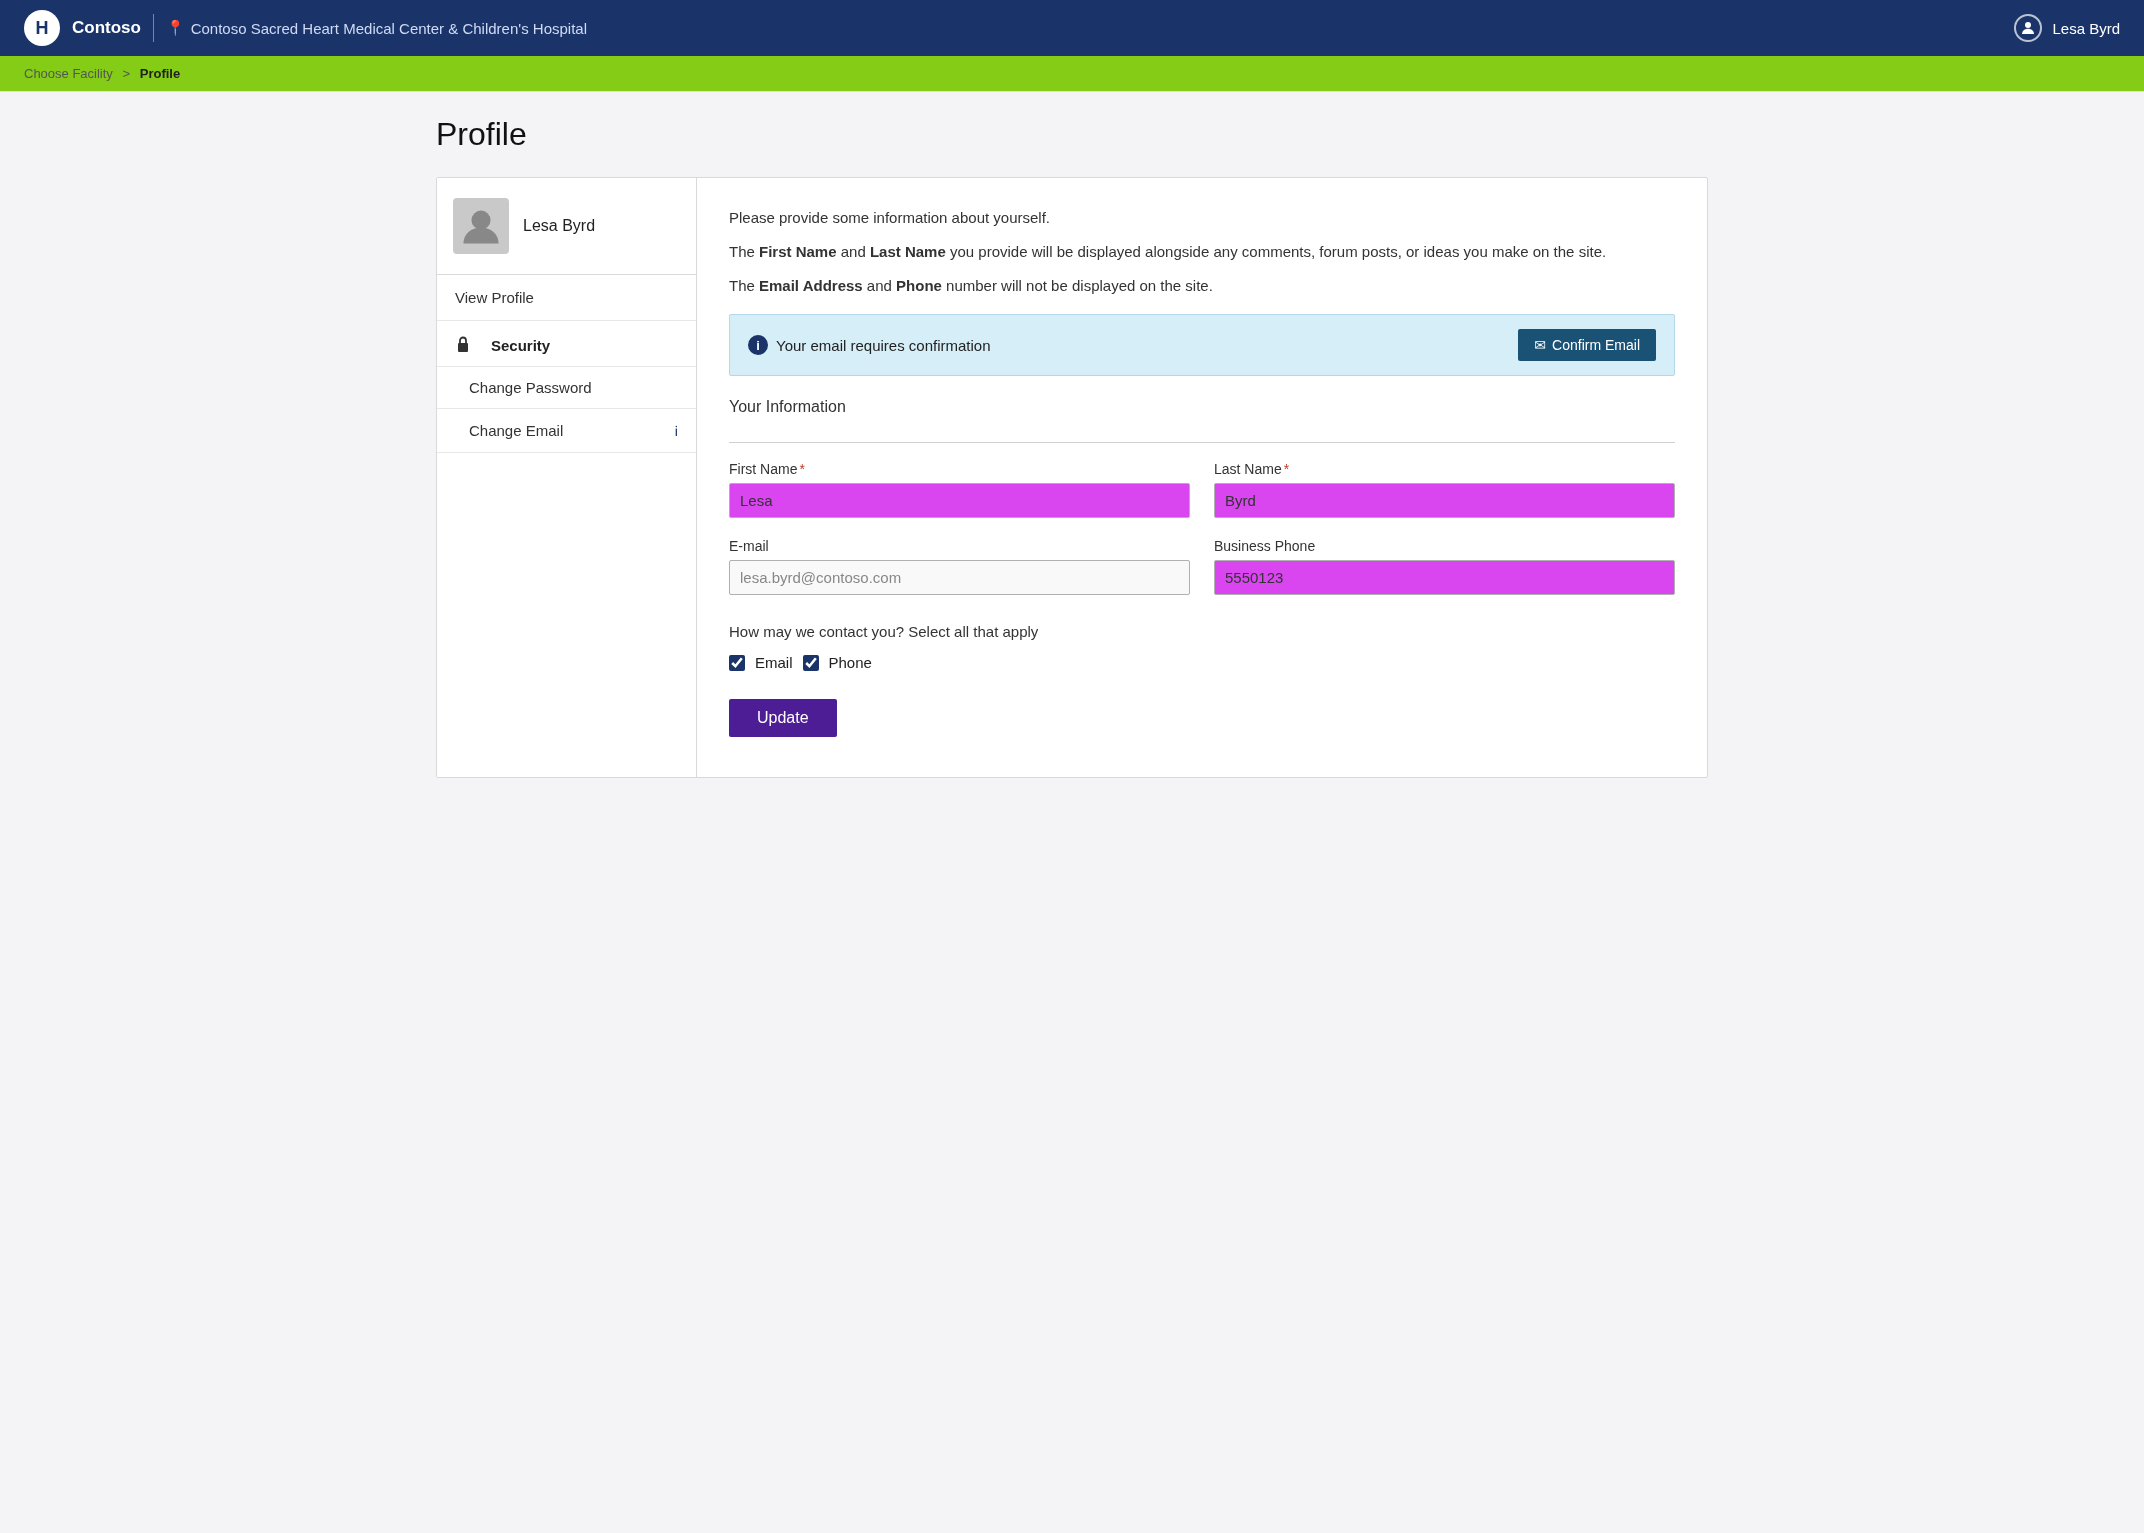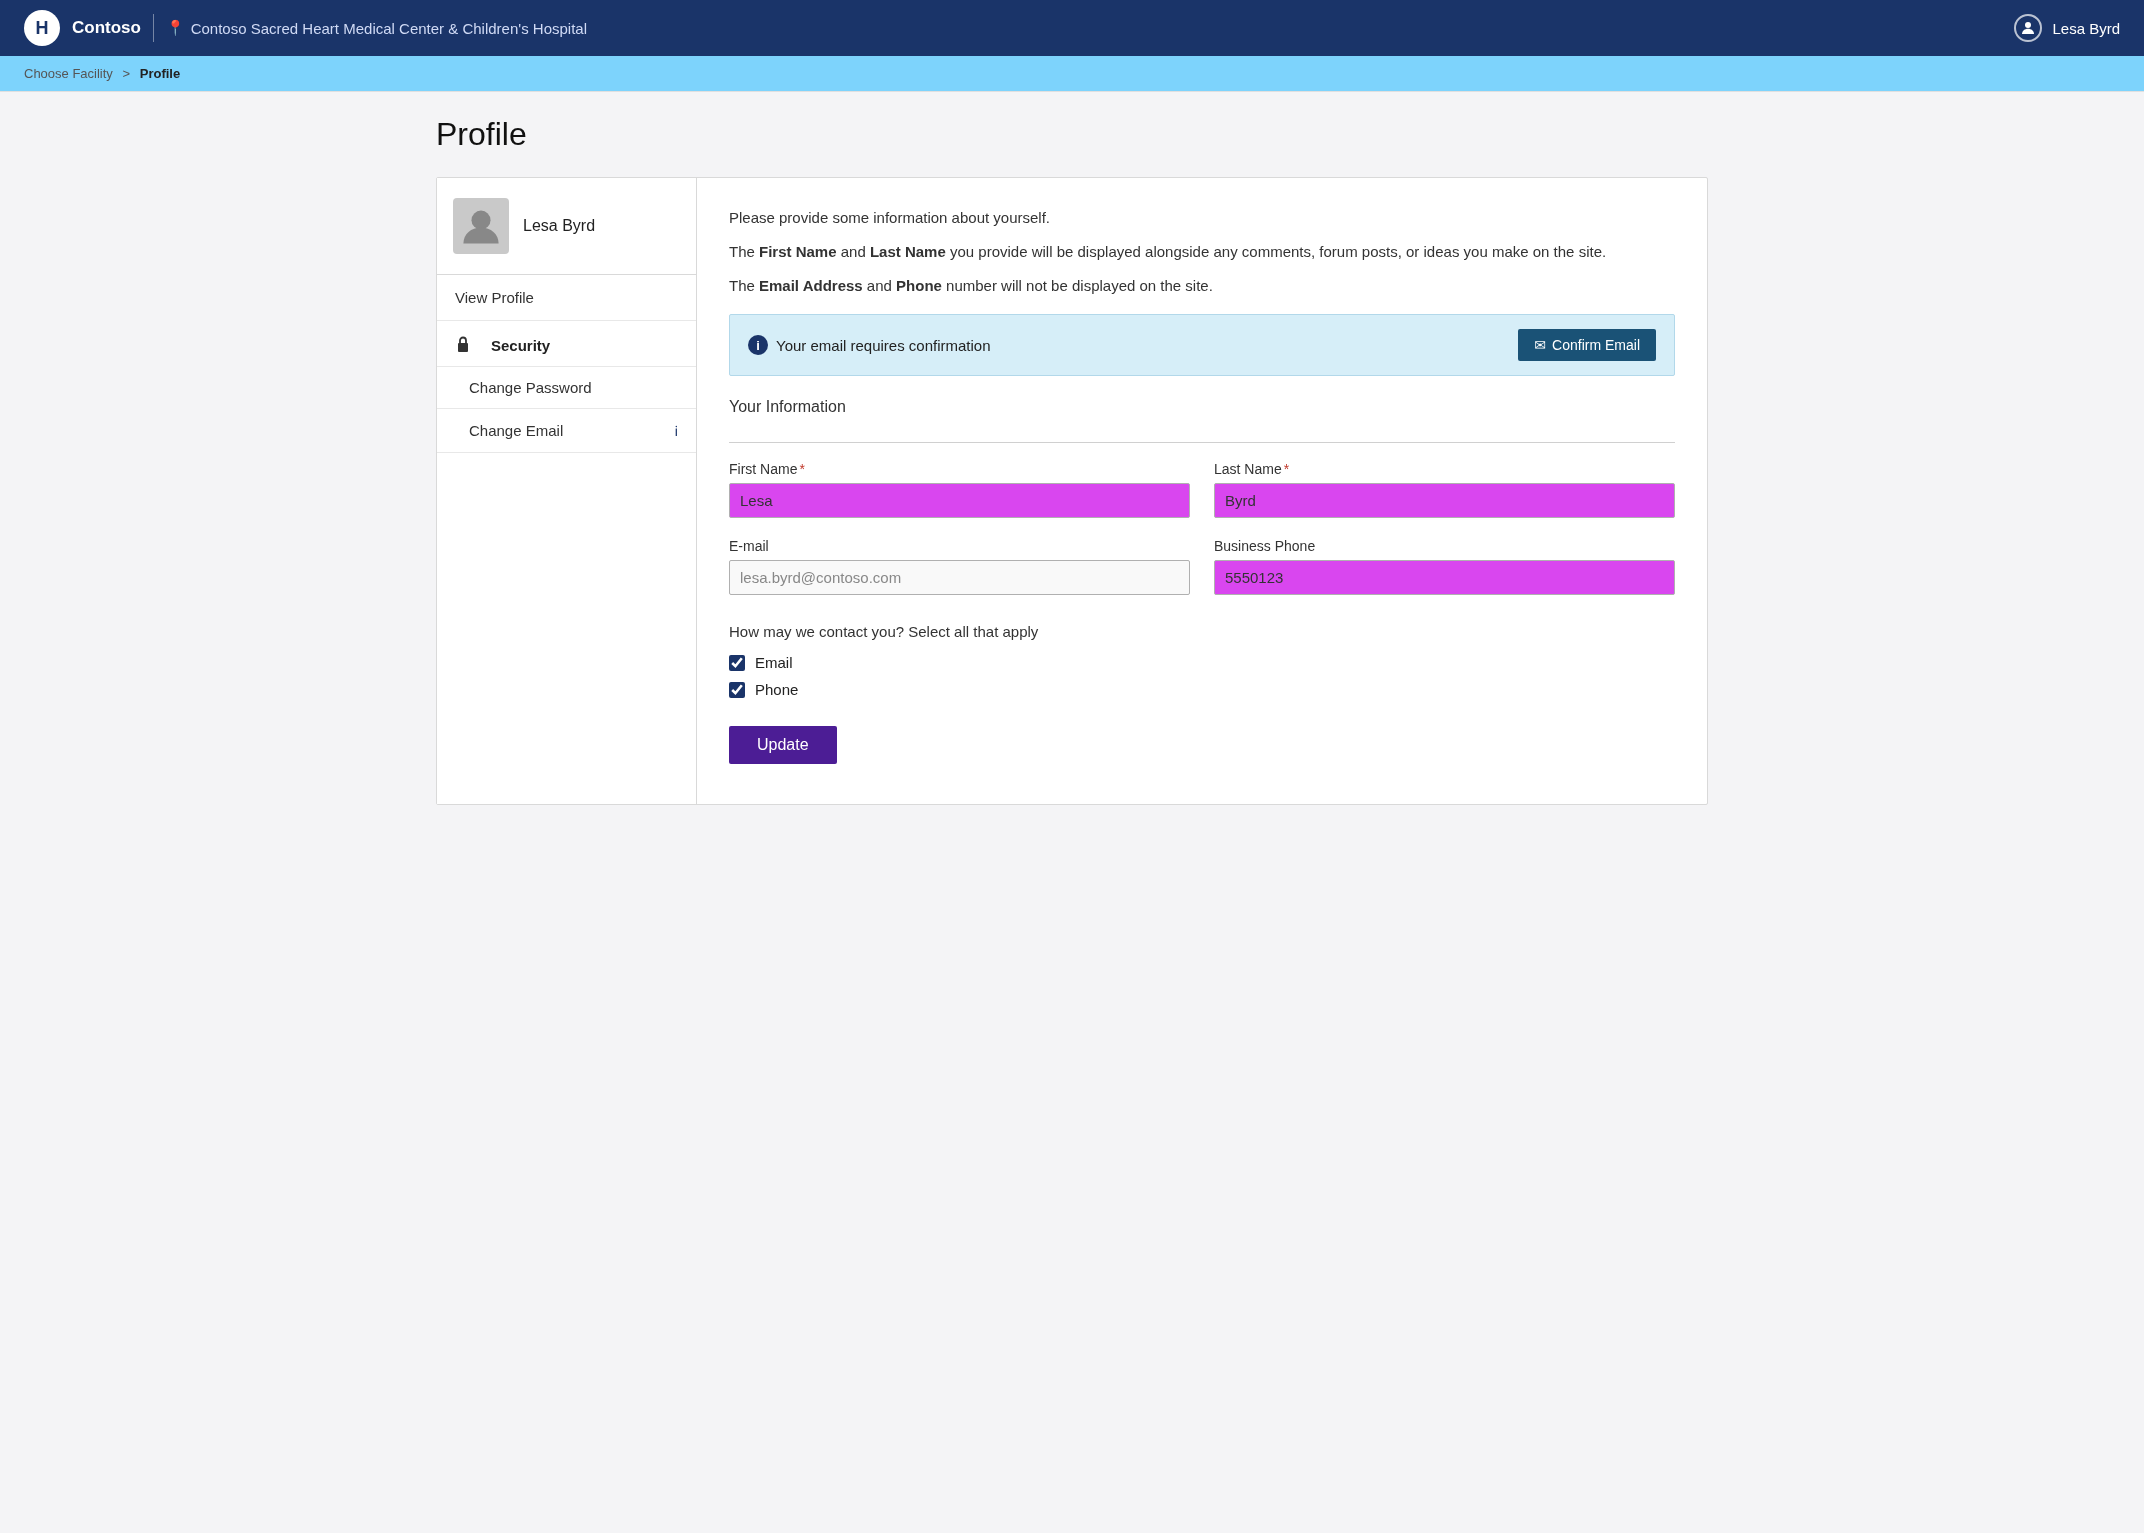--- a/index.html
+++ b/index.html
@@ -40,21 +40,21 @@
     .header-right {
       display: flex; align-items: center; gap: 10px;
     }
     .header-username { color: #fff; font-size: 15px; }
 
     
     .breadcrumb {
       padding: 10px 24px;
       font-size: 13px;
       color: #555;
-      background: #7dd3fc;
+      background: #84cc16;
       border-bottom: 1px solid #e0e0e0;
     }
     .breadcrumb a { color: #555; text-decoration: none; }
     .breadcrumb .sep { margin: 0 6px; }
     .breadcrumb .current { font-weight: 700; color: #222; }
 
     
     .page-container {
       max-width: 1320px;
       margin: 0 auto;
@@ -215,21 +215,20 @@
       color: #888;
     }
 
     .contact-section-label {
       font-size: 15px;
       color: #333;
       margin: 28px 0 14px;
     }
     .checkbox-group {
       display: flex;
-      flex-direction: column;
       gap: 10px;
       margin-bottom: 28px;
     }
     .checkbox-row {
       display: flex;
       align-items: center;
       gap: 10px;
       font-size: 15px;
     }
     .checkbox-row input[type="checkbox"] {

